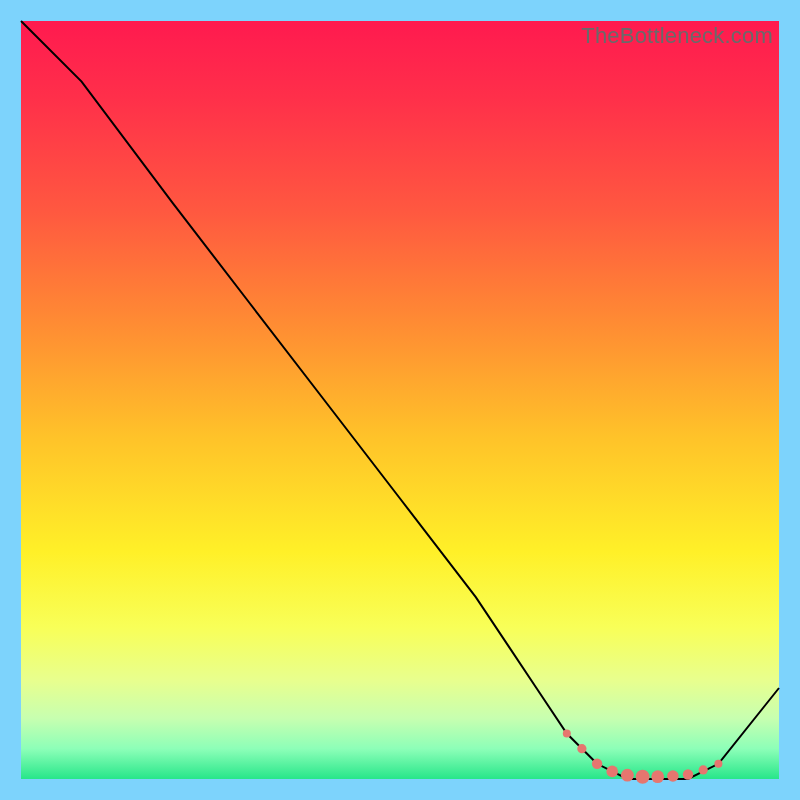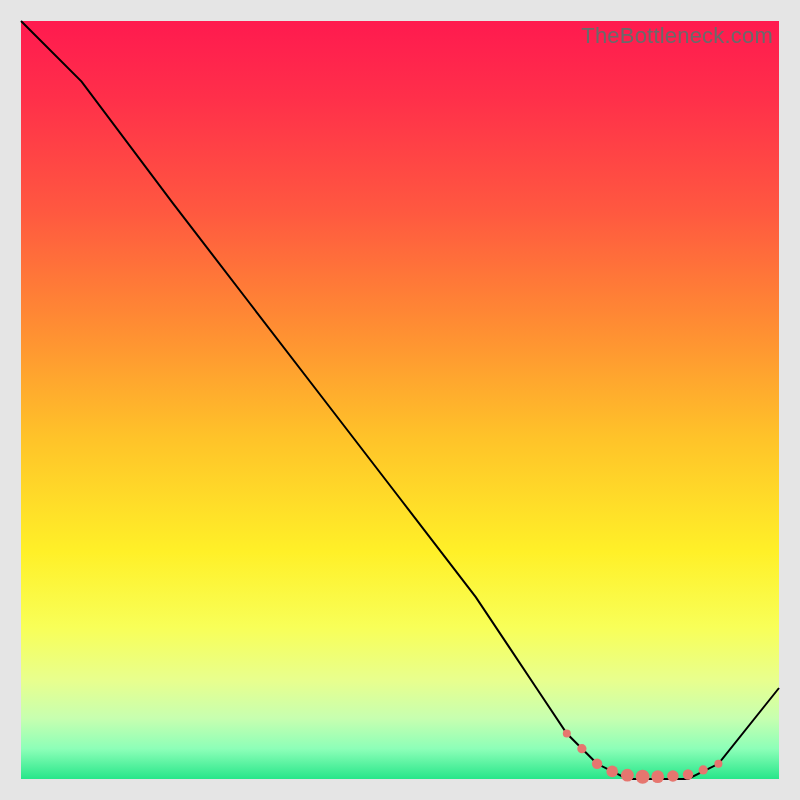--- a/index.html
+++ b/index.html
@@ -8,21 +8,21 @@
     width: 800px;
     height: 800px;
     background: #000;
     overflow: hidden;
     font-family: Arial, Helvetica, sans-serif;
   }
   .frame {
     position: relative;
     width: 800px;
     height: 800px;
-    background: #e5e5e5;
+    background: #7dd3fc;
   }
   .plot {
     position: absolute;
     left: 21px;
     top: 21px;
     width: 758px;
     height: 758px;
     
     background: linear-gradient(
       to bottom,

